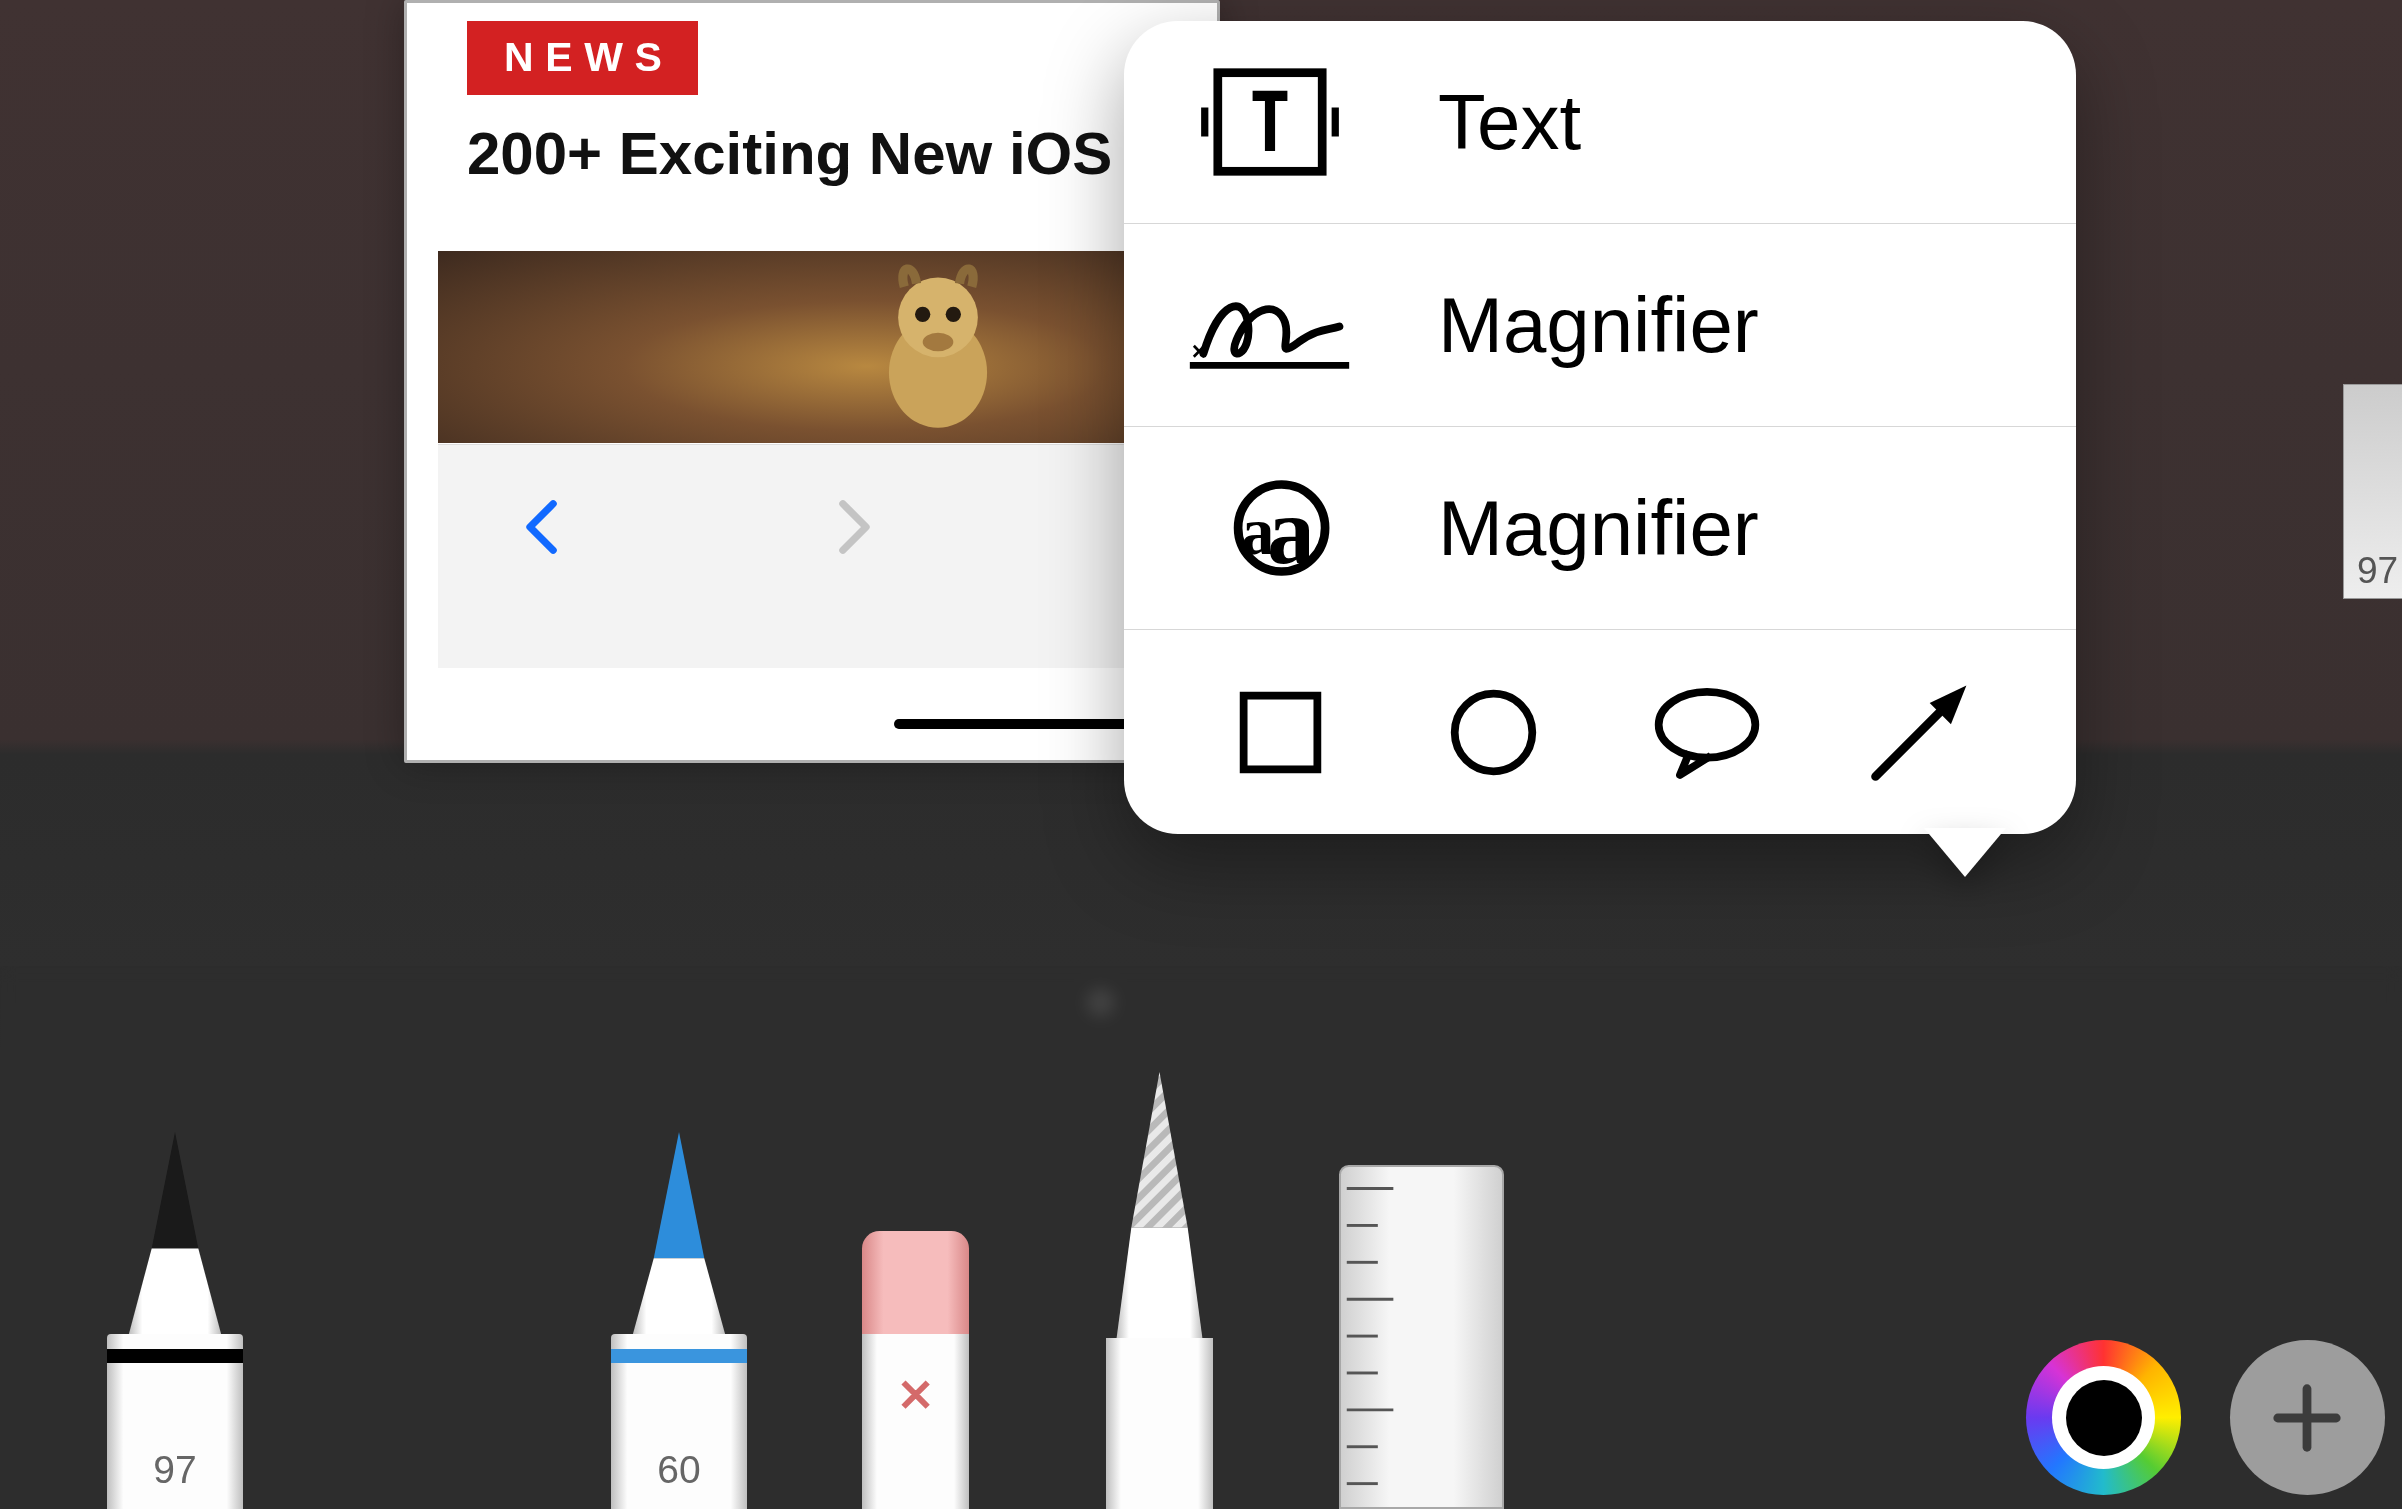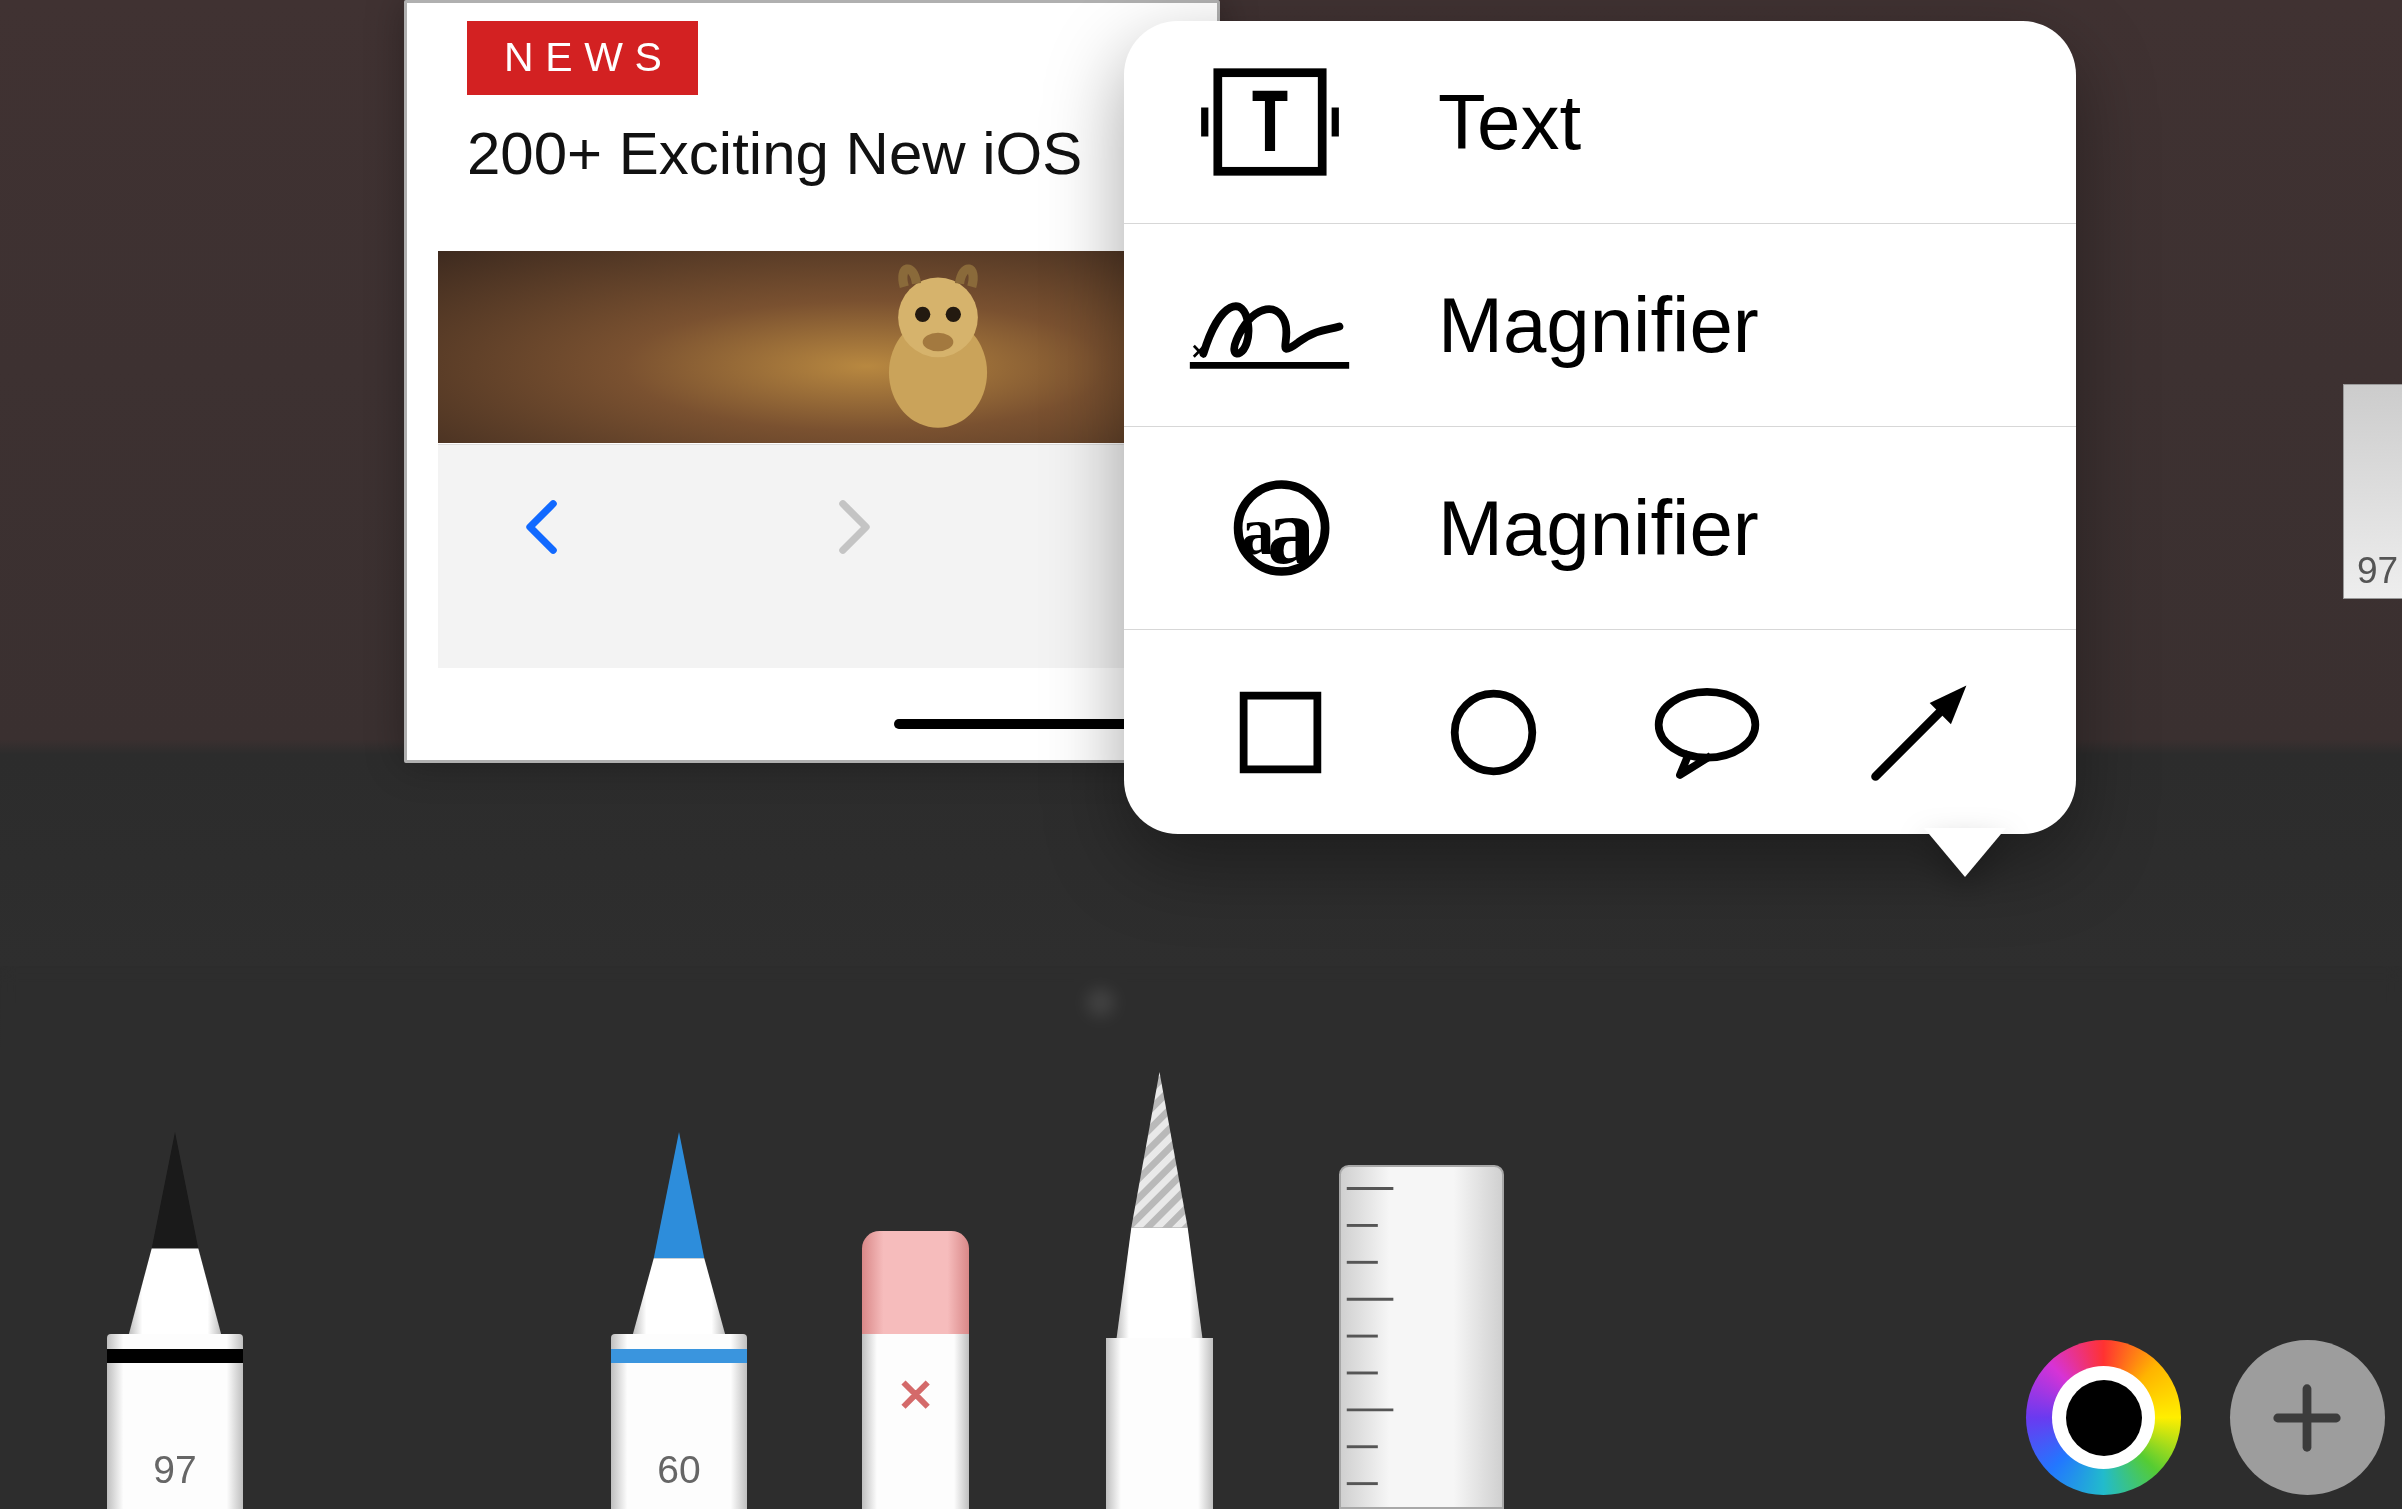--- a/index.html
+++ b/index.html
@@ -8,22 +8,22 @@
 
 
 .canvas-bg{position:absolute;inset:0;
   background:linear-gradient(180deg,#403232 0%,#3a3030 49%,#2c2c2c 50%,#333333 100%)}
 
 
 .shot-card{position:absolute;left:404px;top:0;width:810px;height:757px;
   background:#fff;border:3.9px solid #b0b0b0;border-radius:1.9px;box-shadow:0 0 39px rgba(0,0,0,.3)}
 .shot-inner{position:absolute;left:31px;top:0;right:0;bottom:0;background:#fff}
 .shot-badge{position:absolute;left:29px;top:17.5px;background:#d32122;color:#fff;
-  font-size:41px;font-weight:400;letter-spacing:11.6px;padding:13.6px 25px 13.6px 37px}
-.shot-headline{position:absolute;left:29px;top:116px;font-size:60px;font-weight:400;color:#111}
+  font-size:41px;font-weight:700;letter-spacing:11.6px;padding:13.6px 25px 13.6px 37px}
+.shot-headline{position:absolute;left:29px;top:116px;font-size:60px;font-weight:700;color:#111}
 .shot-thumb{position:absolute;left:0;top:248px;right:0;height:192px;
   background:radial-gradient(ellipse at 55% 60%,#b88840 0%,#7a5130 40%,#3d2a1f 100%)}
 .shot-animoji-tab{position:absolute;left:109px;top:254px;width:252px;height:33px;border-radius:16.5px;
   background:#e8e3db;font-size:19.4px;color:#555;display:flex;align-items:center;justify-content:center;gap:7.8px}
 .shot-bar{position:absolute;left:0;top:441px;right:0;height:223px;background:#f3f3f3;border-top:1.9px solid #ddd}
 .shot-back{position:absolute;left:76px;top:495px}
 .shot-fwd{position:absolute;left:386px;top:495px}
 .chev{width:58px;height:58px;display:block}
 .shot-home{position:absolute;left:456px;bottom:31px;width:320px;height:9.7px;border-radius:4.9px;background:#000}
 

